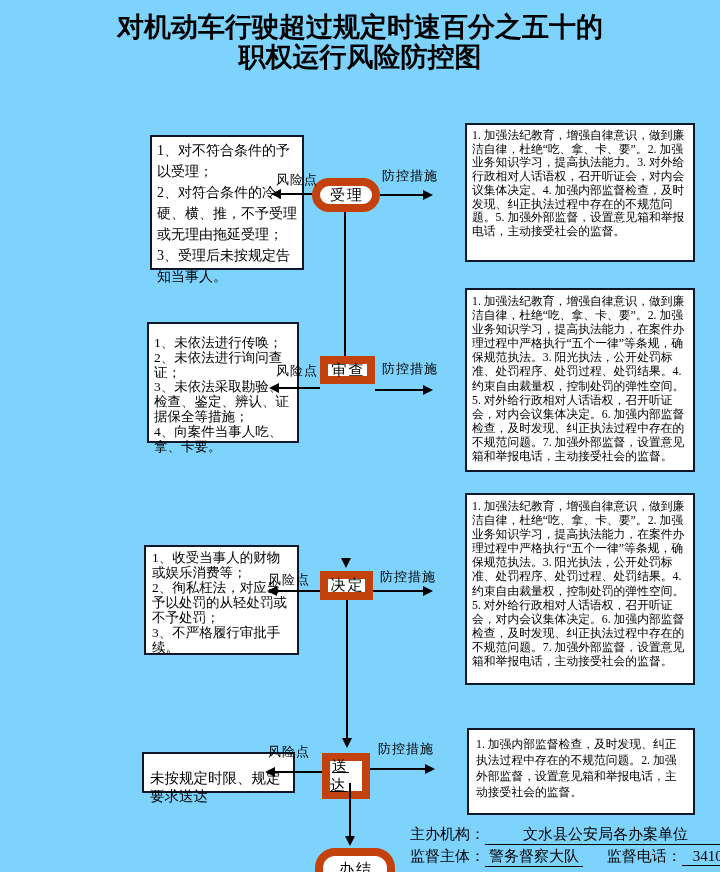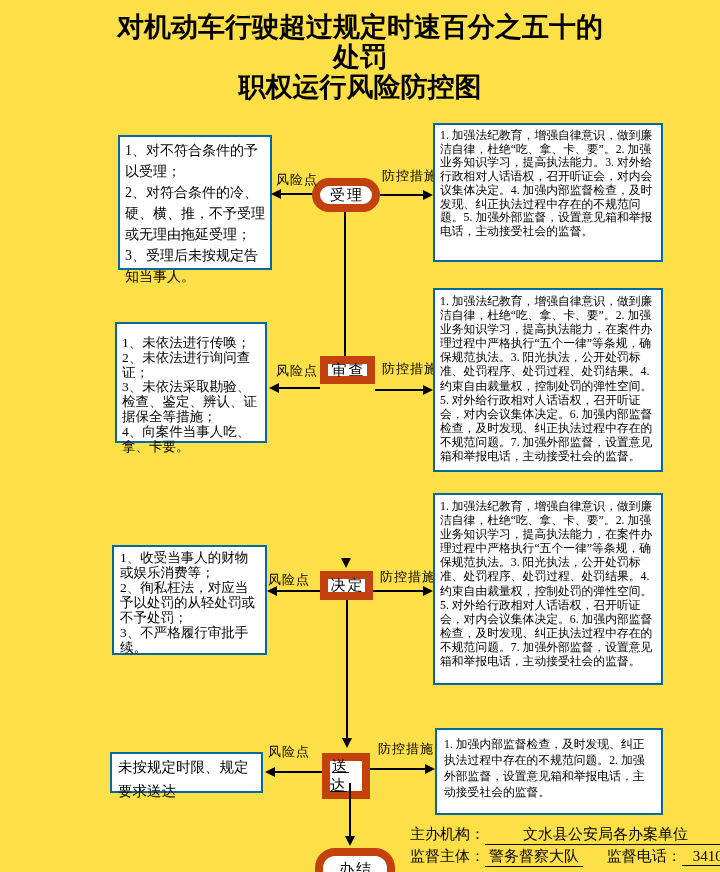--- a/index.html
+++ b/index.html
@@ -1,25 +1,25 @@
 <!DOCTYPE html>
 <html><head>
 <meta charset="utf-8">
 <style>
   html,body{margin:0;padding:0;background:#fff;}
-  .page{position:relative;width:720px;height:872px;background:#fde047;overflow:hidden;
+  .page{position:relative;width:720px;height:872px;background:#7dd3fc;overflow:hidden;
         font-family:"Liberation Serif","DejaVu Serif",serif;color:#000;}
   .title{position:absolute;top:12px;left:0;width:720px;text-align:center;
          font-weight:bold;font-size:27px;line-height:30px;}
-  .box{position:absolute;box-sizing:border-box;border:2px solid #0369a1;background:#fff;}
+  .box{position:absolute;box-sizing:border-box;border:2px solid #0f172a;background:#fff;margin-left:32px;}
   .risk{white-space:pre-line;text-align:left;}
   #risk1{left:118px;top:135px;width:154px;height:135px;font-size:14px;line-height:21px;padding:3px 5px;}
   #risk2{left:115px;top:322px;width:152px;height:121px;font-size:13.5px;line-height:14.8px;padding:12px 5px;}
   #risk3{left:112px;top:545px;width:155px;height:110px;font-size:13.5px;line-height:15px;padding:3px 6px;}
-  #risk4{left:110px;top:752px;width:153px;height:41px;font-size:14.5px;line-height:24px;padding:1px 6px;}
+  #risk4{left:110px;top:752px;width:153px;height:41px;font-size:14.5px;line-height:18px;padding:15px 6px;}
   .measure{font-size:11.8px;line-height:14.1px;padding:4px 5px;word-break:break-all;overflow:hidden;}
   #measure1{left:433px;top:123px;width:230px;height:139px;line-height:13.7px;}
   #measure2{left:433px;top:288px;width:230px;height:184px;}
   #measure3{left:433px;top:493px;width:230px;height:192px;}
   #measure4{left:435px;top:728px;width:228px;height:87px;line-height:16px;padding:6px 7px;}
   .node{position:absolute;box-sizing:border-box;border:8px solid #c2410c;background:#fff;
         display:flex;align-items:center;justify-content:center;
         font-size:15px;letter-spacing:2px;text-indent:2px;}
   .stadium{border-radius:17px;}
   #node-shouli{left:312px;top:178px;width:68px;height:34px;}
@@ -37,21 +37,20 @@
   .footer{position:absolute;left:410px;font-size:15px;white-space:nowrap;}
   .u{display:inline-block;border-bottom:1.5px solid #000;text-align:center;}
 </style>
 </head>
 <body>
 
 <div class="page">
 
   <div class="title">
     <div>对机动车行驶超过规定时速百分之五十的</div>
-    <div>处罚</div>
     <div>职权运行风险防控图</div>
   </div>
 
   <div class="box risk" id="risk1">1、对不符合条件的予以受理；
 2、对符合条件的冷、硬、横、推，不予受理或无理由拖延受理；
 3、受理后未按规定告知当事人。</div>
   <div class="node stadium" id="node-shouli">受理</div>
   <div class="lbl" style="left:276px;top:171px;">风险点</div>
   <div class="hl" style="left:281px;top:193px;width:31px;"></div>
   <div class="tri tri-l" style="left:271px;top:189px;"></div>

